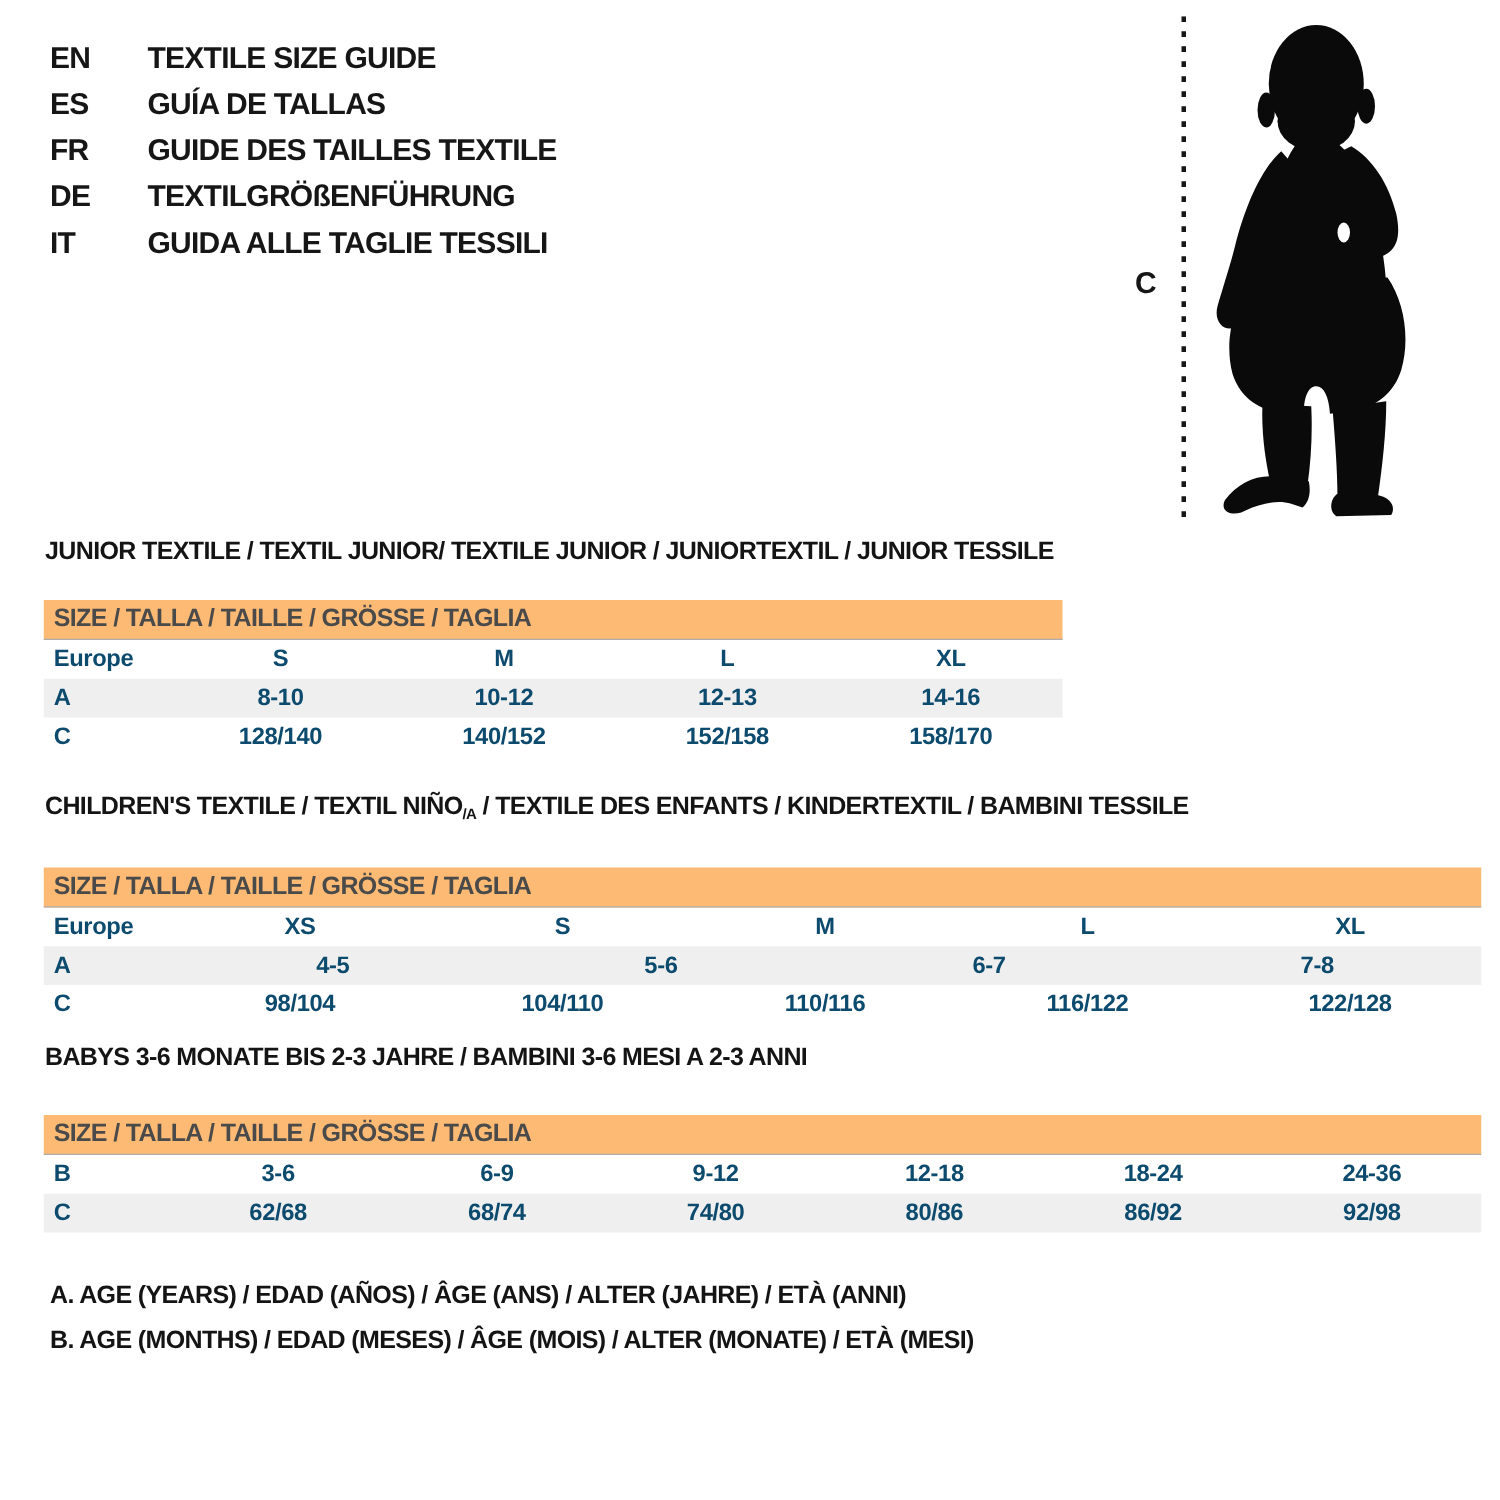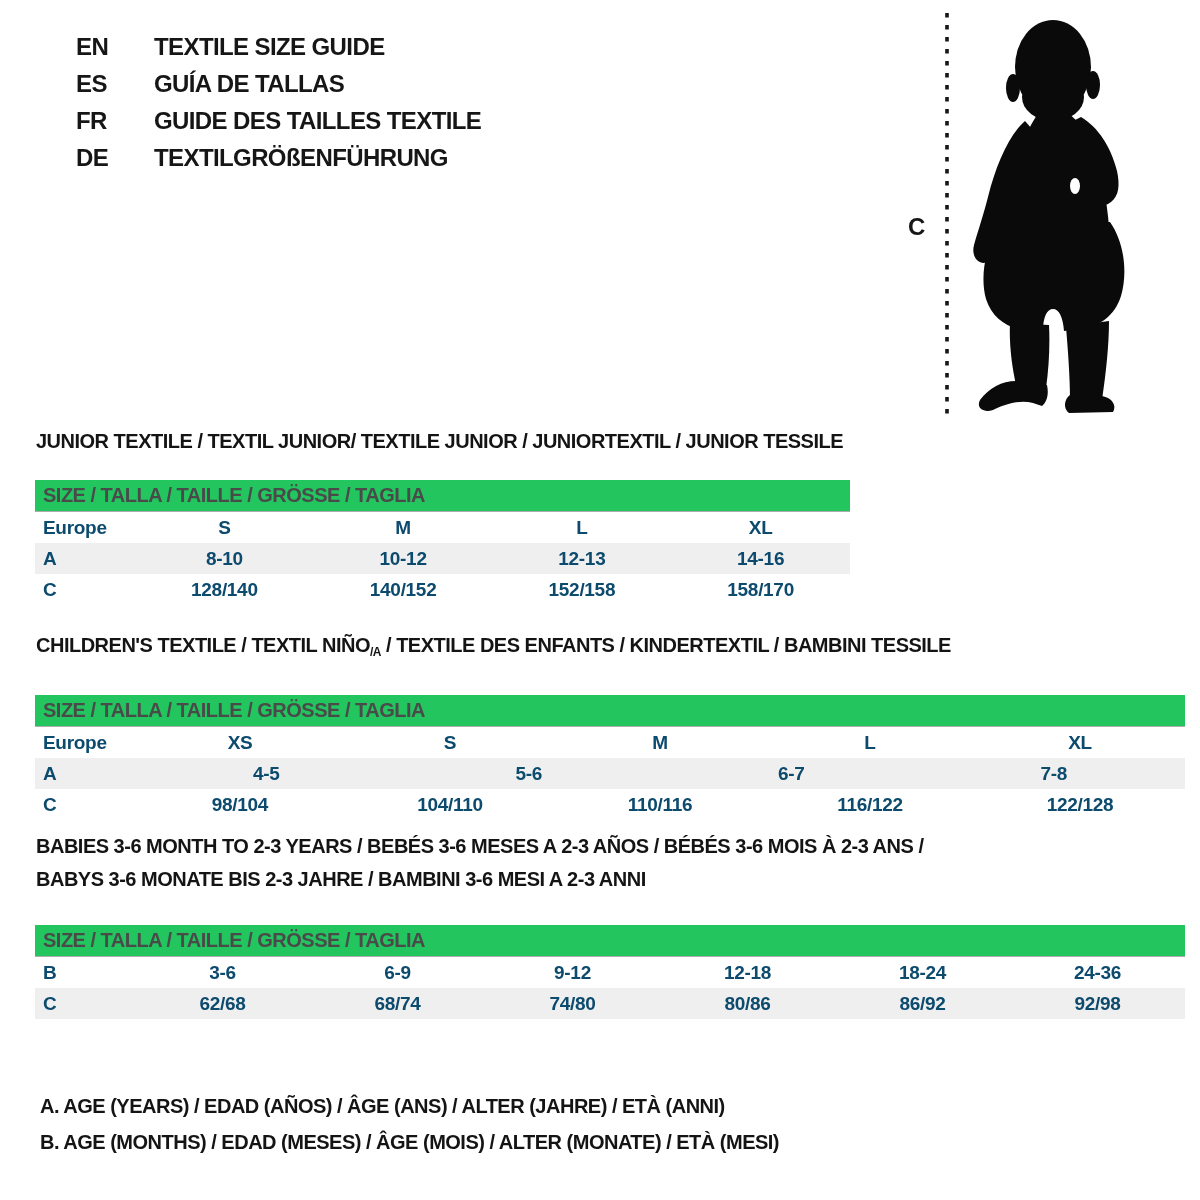--- a/index.html
+++ b/index.html
@@ -7,60 +7,60 @@
   body {
     position:relative;
     font-family:"Liberation Sans","DejaVu Sans",sans-serif;
     font-weight:700;
     color:#161616;
     font-stretch:condensed;
   }
 
   
   .lang-block { position:absolute; left:40px; top:28px; }
-  .lang-row { display:flex; line-height:37px; font-size:24px; letter-spacing:-0.6px;margin-left:36px; }
+  .lang-row { display:flex; line-height:37px; font-size:24px; letter-spacing:-0.6px; }
   .lang-code { width:78px; flex:0 0 78px; }
   .lang-title { white-space:nowrap; }
 
   
   .figure-area { position:absolute; left:0; top:0; width:1200px; height:430px; }
   .height-label { position:absolute; left:908px; top:213px; font-size:24px; }
   .dash-line { position:absolute; left:944px; top:13px; }
   .silhouette { position:absolute; left:961px; top:15px; width:174px; height:402px; }
   .silhouette path, .silhouette ellipse { fill:#0a0a0a; }
   .silhouette .cutout { fill:#ffffff; }
 
   
   .section { position:absolute; left:35px; }
   .sec-title { margin-left:1px; font-size:20px; line-height:22px; letter-spacing:-0.5px; white-space:nowrap; color:#141414; }
   .sec-title .subA { font-size:12px; vertical-align:-4px; }
   .babies-title { line-height:33px; }
   .size-bar {
-    background:#22c55e;
+    background:#fdba74;
     border-bottom:1px solid #adadad;
     height:32px; line-height:31px;
     padding-left:8px;
     font-size:20px; letter-spacing:-0.5px;
     color:#4a4a4a;
     white-space:nowrap;
   }
   .trow { display:flex; height:31px; line-height:31px; font-size:19px; letter-spacing:-0.3px; color:#0c4a6e; }
   .trow.shaded { background:#efefef; }
   .tlabel { flex:0 0 100px; padding-left:8px; }
   .tcell { flex:1; text-align:center; }
 
   #sec-junior   { top:430px; width:815px; }
   #sec-junior .size-bar { margin-top:28px; }
   #sec-children { top:634px; width:1150px; }
   #sec-children .size-bar { margin-top:32px; }
   #sec-babies   { top:830px; width:1150px; }
   #sec-babies .size-bar { margin-top:29px; }
 
   
-  .legend { position:absolute; left:40px; top:1088px; }
+  .legend { position:absolute; left:40px; top:1018px; }
   .legend-line { font-size:20px; line-height:36px; letter-spacing:-0.5px; white-space:nowrap; color:#141414; }
 </style>
 </head>
 <body>
 
 <div class="lang-block">
   <div class="lang-row">
     <span class="lang-code">EN</span>
     <span class="lang-title">TEXTILE SIZE GUIDE</span>
   </div>
@@ -68,20 +68,24 @@
     <span class="lang-code">ES</span>
     <span class="lang-title">GUÍA DE TALLAS</span>
   </div>
   <div class="lang-row">
     <span class="lang-code">FR</span>
     <span class="lang-title">GUIDE DES TAILLES TEXTILE</span>
   </div>
   <div class="lang-row">
     <span class="lang-code">DE</span>
     <span class="lang-title">TEXTILGRÖßENFÜHRUNG</span>
+  </div>
+  <div class="lang-row">
+    <span class="lang-code">IT</span>
+    <span class="lang-title">GUIDA ALLE TAGLIE TESSILI</span>
   </div>
 </div>
 
 <div class="figure-area">
   <span class="height-label">C</span>
   <svg class="dash-line" width="6" height="404">
     <line x1="3" y1="0" x2="3" y2="404" stroke="#161616" stroke-width="3.6" stroke-dasharray="4.5 7.5"></line>
   </svg>
   <svg class="silhouette" viewBox="0 0 174 402">
 
@@ -159,21 +163,20 @@
     <span class="tcell">98/104</span>
     <span class="tcell">104/110</span>
     <span class="tcell">110/116</span>
     <span class="tcell">116/122</span>
     <span class="tcell">122/128</span>
   </div>
 </div>
 
 <div class="section" id="sec-babies">
   <div class="sec-title babies-title">
-    <div>BABIES 3-6 MONTH TO 2-3 YEARS / BEBÉS 3-6 MESES A 2-3 AÑOS / BÉBÉS 3-6 MOIS À 2-3 ANS /</div>
     <div>BABYS 3-6 MONATE BIS 2-3 JAHRE / BAMBINI 3-6 MESI A 2-3 ANNI</div>
   </div>
   <div class="size-bar">SIZE / TALLA / TAILLE / GRÖSSE / TAGLIA</div>
   <div class="trow">
     <span class="tlabel">B</span>
     <span class="tcell">3-6</span>
     <span class="tcell">6-9</span>
     <span class="tcell">9-12</span>
     <span class="tcell">12-18</span>
     <span class="tcell">18-24</span>

